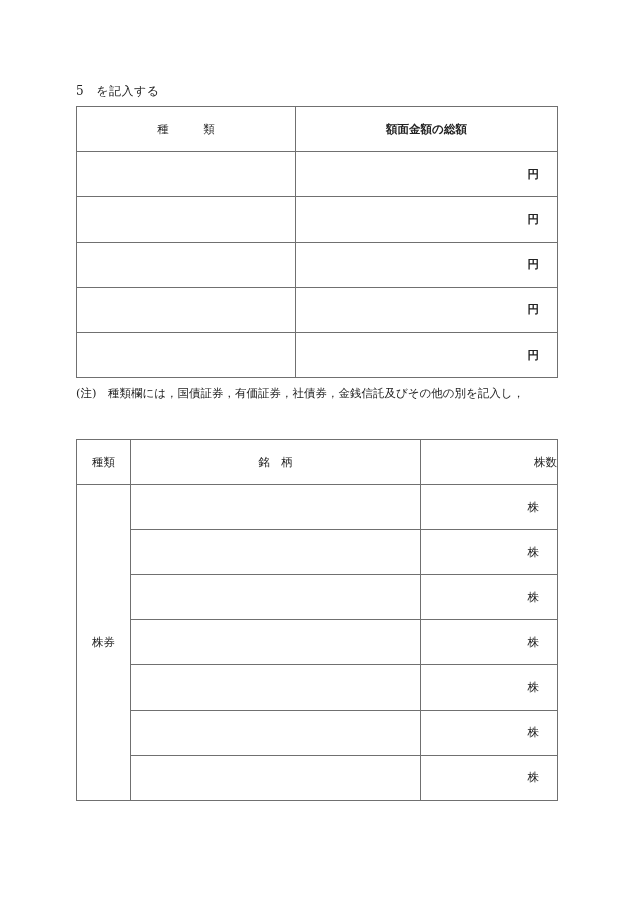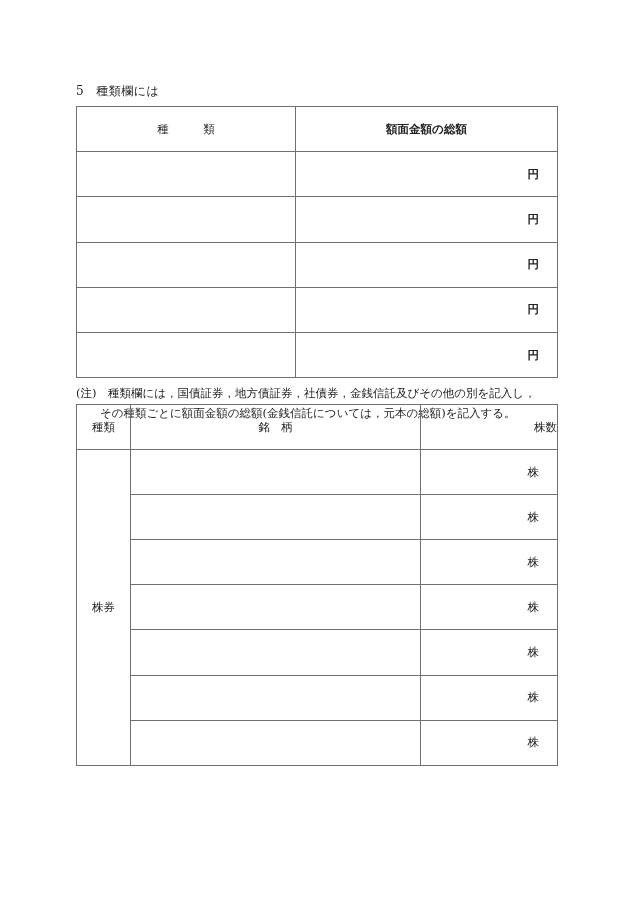--- a/index.html
+++ b/index.html
@@ -13,31 +13,31 @@
   table.grid { position: absolute; border-collapse: collapse; table-layout: fixed; }
   table.grid td { border: 1.5px solid #707070; font-size: 11.5px; padding: 0; margin-left: 40px; }
   #t1 { left: 76px; top: 106px; width: 481px; }
   #t1 td.c1 { width: 218px; }
   #t1 td.c2 { width: 261px; font-weight: bold; }
   #t1 tr { height: 45.2px; }
   .center { text-align: center; }
   .unit { text-align: right; padding-right: 18px !important; }
   .note { position: absolute; left: 76px; top: 383px; font-size: 11.5px; line-height: 20px; width: 490px; }
   .note .l2 { padding-left: 24px; }
-  #t2 { left: 76px; top: 404px; width: 481px; }
+  #t2 { left: 76px; top: 439px; width: 481px; }
   #t2 td.k1 { width: 53px; }
   #t2 td.k2 { width: 289px; }
   #t2 td.k3 { width: 136px; text-align: right; }
   #t2 tr { height: 45.1px; }
 </style>
 </head>
 <body>
 
 <div class="section-title">
-  <span class="num">5</span><span>種類欄には</span>
+  <span class="num">5</span><span>を記入する</span>
 </div>
 
 <table class="grid" id="t1">
   <tbody>
       <tr>
     <td class="c1 center">種　　　類</td>
     <td class="c2 center">額面金額の総額</td>
   </tr>
   <tr>
     <td class="c1"></td>
@@ -56,22 +56,21 @@
     <td class="c2 unit">円</td>
   </tr>
   <tr>
     <td class="c1"></td>
     <td class="c2 unit">円</td>
   </tr>
 </tbody>
   </table>
 
 <div class="note">
-  <div><span>(注)</span>　<span>種類欄には，国債証券，地方債証券，社債券，金銭信託及びその他の別を記入し，</span></div>
-  <div class="l2">その種類ごとに額面金額の総額(金銭信託については，元本の総額)を記入する。</div>
+  <div><span>(注)</span>　<span>種類欄には，国債証券，有価証券，社債券，金銭信託及びその他の別を記入し，</span></div>
 </div>
 
 <table class="grid" id="t2">
   <tbody>
       <tr>
     <td class="k1 center">種類</td>
     <td class="k2 center">銘　柄</td>
     <td class="k3 center">株数</td>
   </tr>
   <tr>

